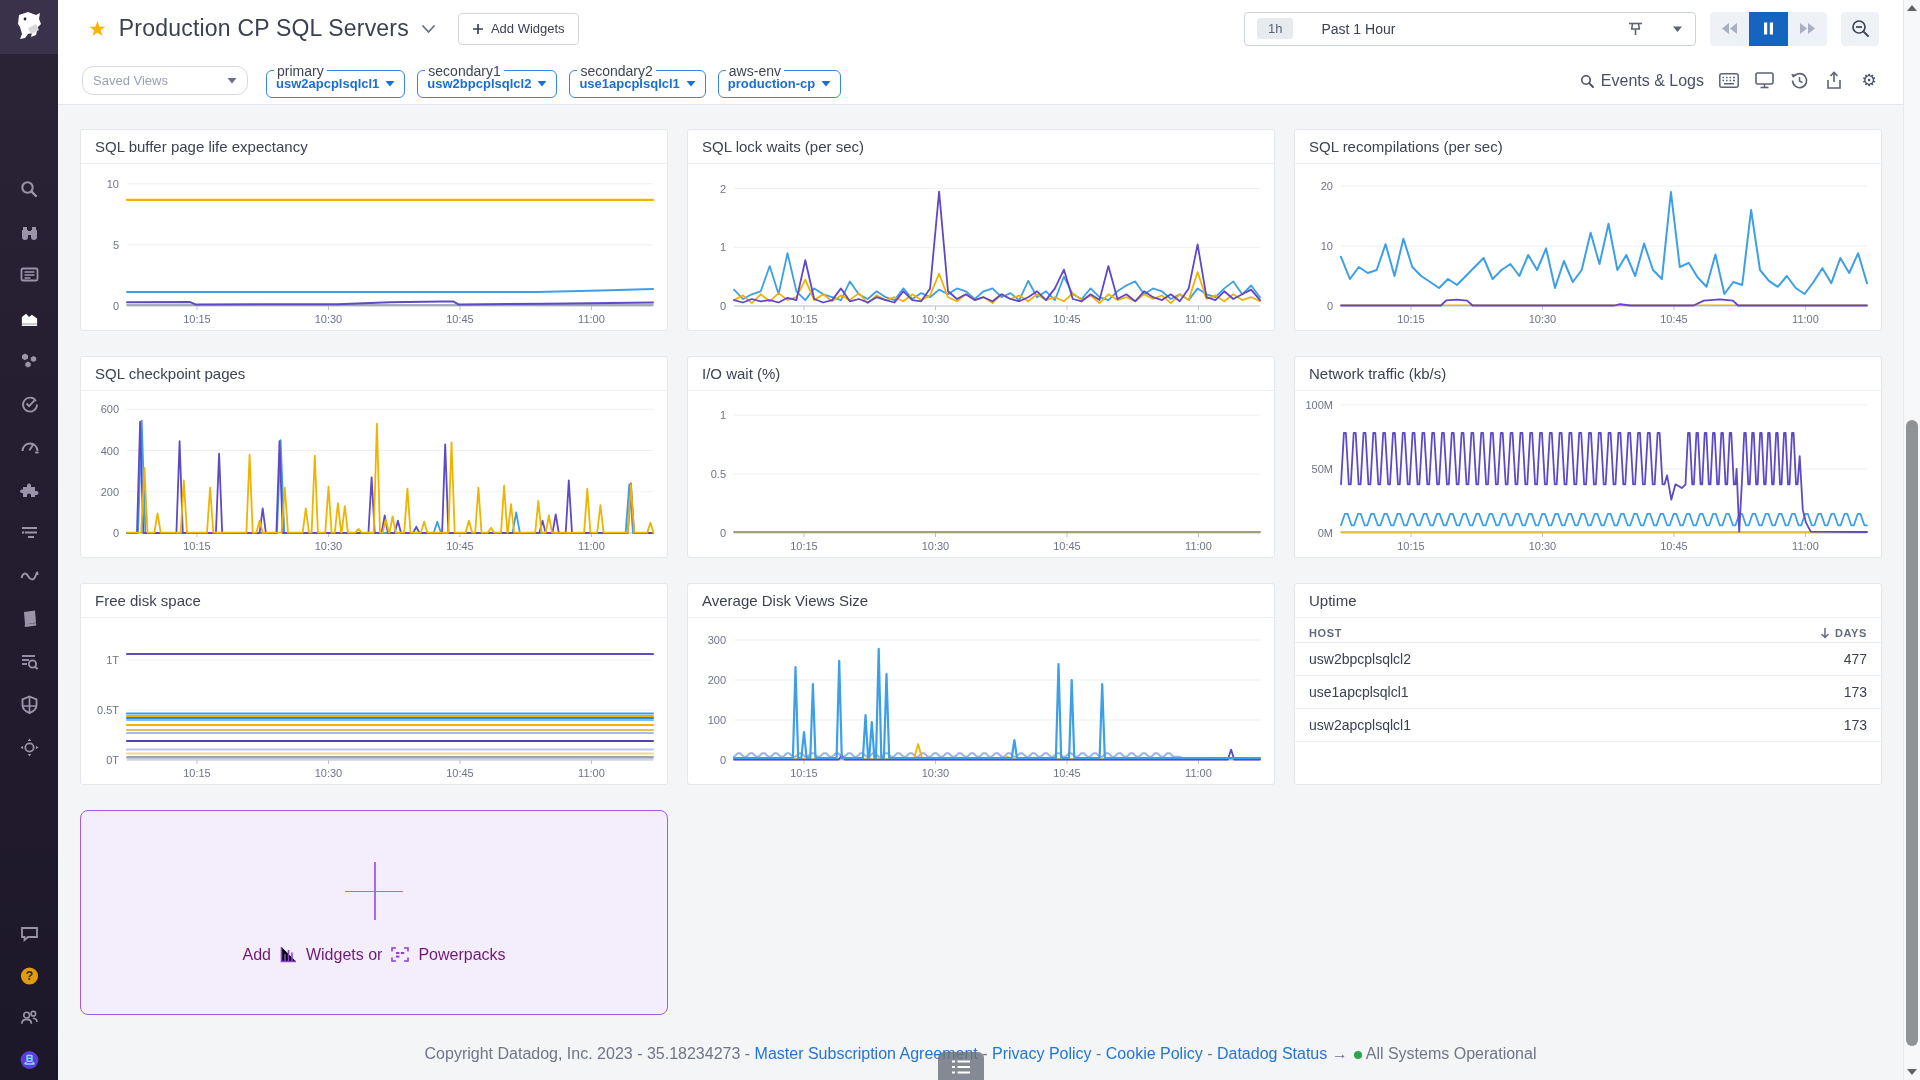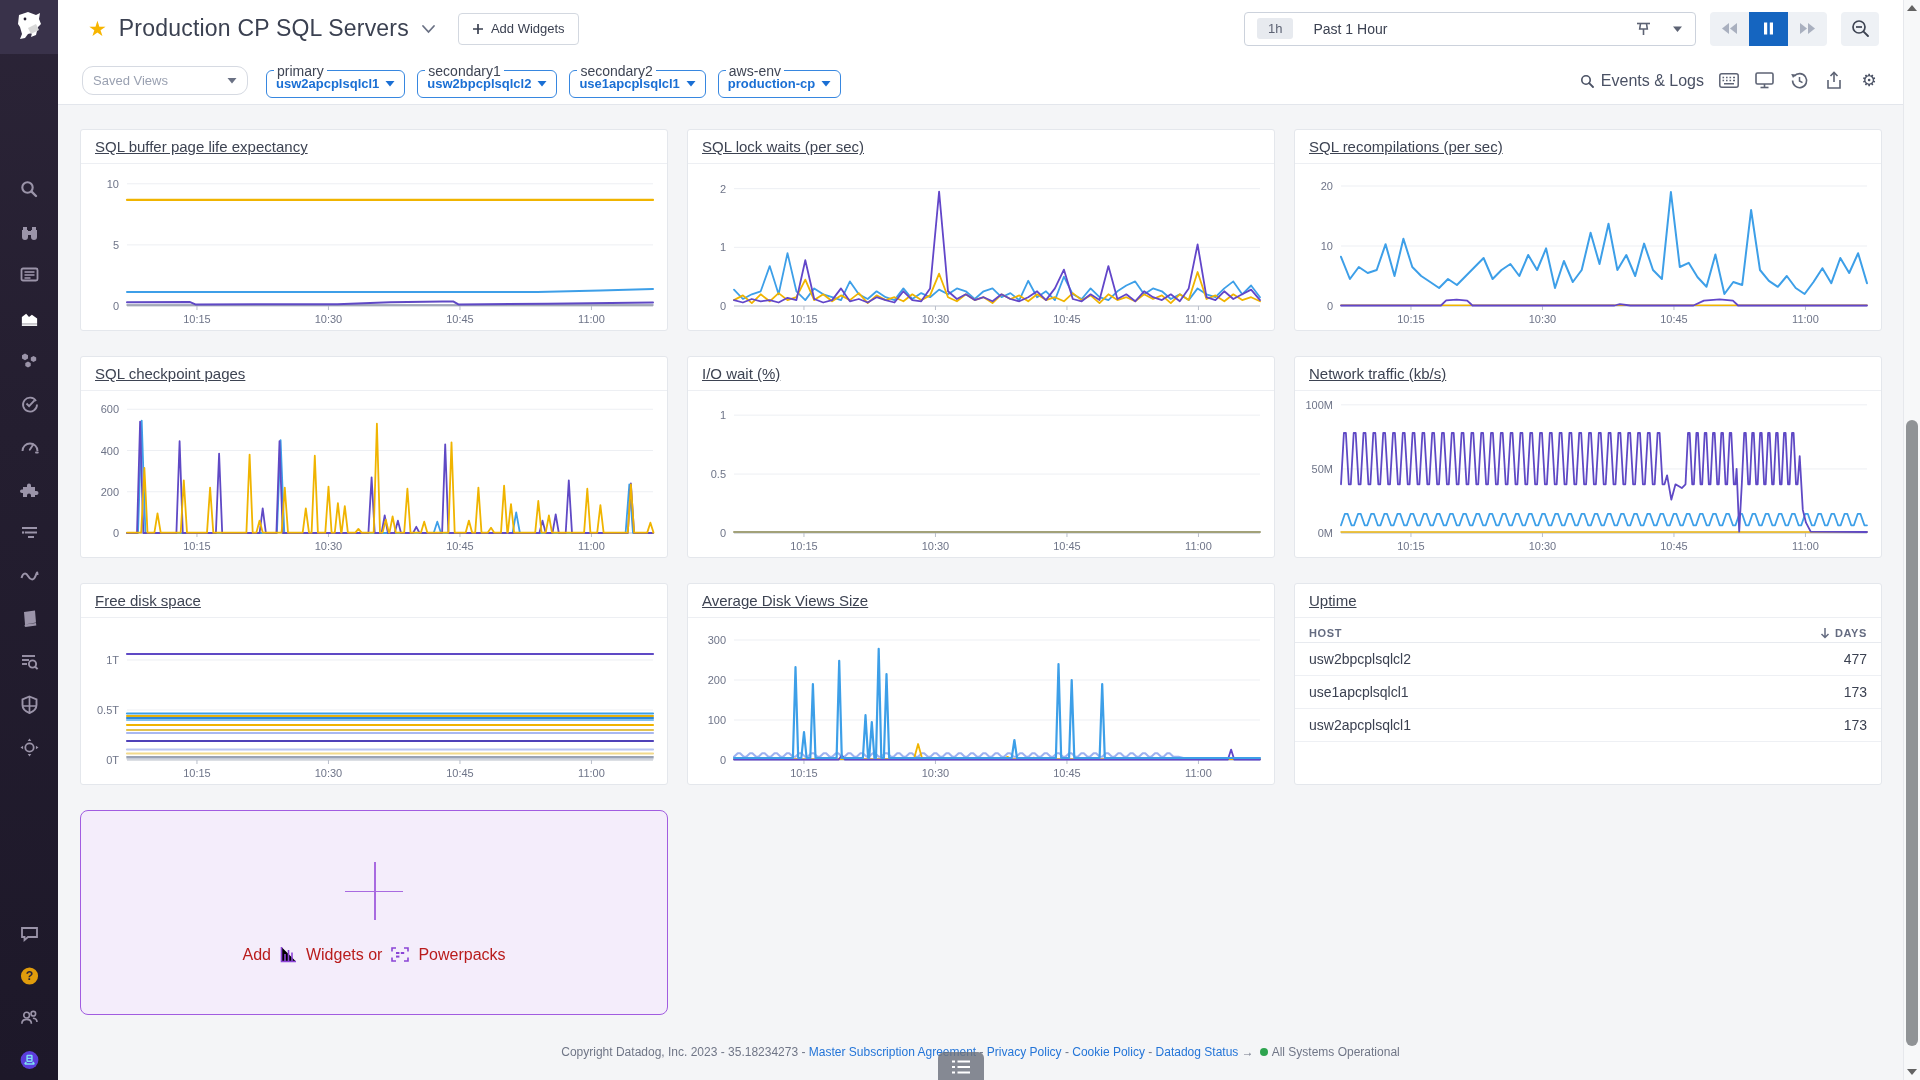--- a/index.html
+++ b/index.html
@@ -18,21 +18,21 @@
   
   .main { margin-left:58px; width:1845px; }
   .topbar { height:57px; background:#fff; display:flex; align-items:center; padding:0 24px 0 30px; }
   .tb-star { font-size:21px; color:#f7b500; margin-right:12px; }
   .tb-title { font-size:23px; color:#3b4151; letter-spacing:0.2px; }
   .tb-chevron { margin-left:12px; }
   .btn-addw { margin-left:22px; height:32px; padding:0 13px; background:#fff; border:1px solid #d3d8e0;
     border-radius:4px; font-size:13px; color:#3b4151; display:flex; align-items:center; gap:7px; cursor:pointer; }
   .tb-right { margin-left:auto; display:flex; align-items:center; gap:14px; }
   .timectl { width:452px; height:34px; border:1px solid #ccd2dc; border-radius:4px; background:#fff;
-    display:flex; align-items:center; padding:0 12px; gap:20px; cursor:pointer; }
+    display:flex; align-items:center; padding:0 12px; gap:28px; cursor:pointer; }
   .time-badge { background:#e7eaef; border-radius:3px; padding:3px 11px; font-size:13px; color:#5d6374; }
   .time-label { font-size:14px; color:#3b4151; }
   .timectl .spacer { flex:1; }
   .playbar { height:34px; background:#eef1f5; border-radius:4px; display:flex; overflow:hidden; }
   .playbar .seg { width:39px; height:34px; display:flex; align-items:center; justify-content:center; cursor:pointer; }
   .playbar .seg.pause { background:#1565c0; }
   .btn-zoomout { width:38px; height:34px; background:#eef1f5; border-radius:4px; display:flex; align-items:center; justify-content:center; cursor:pointer; }
 
   .toolbar { height:48px; background:#fff; border-bottom:1px solid #e3e6ec; display:flex; align-items:center; padding:0 24px 0 24px; }
   .saved-views { width:166px; height:29px; border:1px solid #d6dae2; border-radius:11px; display:flex; align-items:center;
@@ -44,42 +44,42 @@
   .pill-label { position:absolute; top:-8px; left:7px; background:#fff; padding:0 3px; font-size:14px; color:#3f4554; }
   .pill-value { font-size:13px; color:#1a6fd4; font-weight:bold; margin-right:6px; }
   .tbar-right { margin-left:auto; display:flex; align-items:center; gap:15px; }
   .events-logs { display:flex; align-items:center; gap:7px; font-size:16px; color:#4a5164; cursor:pointer; }
   .hicon { width:20px; height:20px; display:flex; align-items:center; justify-content:center; cursor:pointer; color:#5d6374; }
   .gear-glyph { font-size:17px; color:#4a5164; line-height:1; }
 
   
   .grid { display:grid; grid-template-columns:repeat(3,588px); gap:25px 19px; padding:24px 0 0 22px; }
   .card { background:#fff; border:1px solid #e4e7ec; border-radius:3px; height:202px; overflow:hidden; }
-  .card-title { font-size:15px; color:#3d4352; padding:8px 14px 7px; border-bottom:1px solid #edeff3; height:34px;text-decoration:underline; }
+  .card-title { font-size:15px; color:#3d4352; padding:8px 14px 7px; border-bottom:1px solid #edeff3; height:34px; }
   .chart-body { height:166px; position:relative; }
   .chart-body svg { display:block; }
 
   
   .ut-head { display:flex; justify-content:space-between; padding:9px 14px 3px; font-size:11px; font-weight:bold;
     letter-spacing:0.6px; color:#646b80; border-bottom:1px solid #e7eaef; }
   .ut-row { display:flex; justify-content:space-between; padding:8px 14px; font-size:14px; color:#3b4151;
     border-bottom:1px solid #eef0f4; }
   .ut-days-h { display:flex; align-items:center; gap:5px; cursor:pointer; }
 
   
   .placeholder { margin:25px 0 0 22px; width:588px; height:205px; border:1.5px solid #a15ce0; border-radius:8px;
     background:#f4edfb; display:flex; flex-direction:column; align-items:center; justify-content:center; gap:26px; cursor:pointer; }
   .ph-plus { position:relative; width:58px; height:58px; }
   .ph-plus::before, .ph-plus::after { content:""; position:absolute; background:#a86ae0; }
   .ph-plus::before { left:50%; top:0; width:1.6px; height:100%; }
   .ph-plus::after  { top:50%; left:0; height:1.6px; width:100%; }
-  .ph-line { display:flex; align-items:center; gap:9px; font-size:16px; color:#b91c1c; }
+  .ph-line { display:flex; align-items:center; gap:9px; font-size:16px; color:#701a75; }
 
   
-  .footer { margin-top:30px; text-align:center; font-size:12px; color:#707687; position:relative; }
+  .footer { margin-top:30px; text-align:center; font-size:16px; color:#707687; position:relative; }
   .footer a { color:#2475d8; text-decoration:none; cursor:pointer; }
   .status-dot { display:inline-block; width:8px; height:8px; border-radius:50%; background:#2ea44f; margin:0 4px 0 6px; }
   .float-list-btn { position:fixed; left:938px; bottom:-6px; width:46px; height:34px; background:rgba(108,113,124,0.82);
     border-radius:6px; z-index:40; display:flex; align-items:flex-start; justify-content:center; padding-top:7px; cursor:pointer; }
 
   
   .scrollbar { position:fixed; right:0; top:0; width:17px; height:1080px; background:#f7f8f9; border-left:1px solid #e6e8ec; z-index:50; }
   .sb-arrow { position:absolute; left:3px; width:0; height:0; border-left:5px solid transparent; border-right:5px solid transparent; }
   .sb-up { top:5px; border-bottom:6px solid #636363; }
   .sb-down { bottom:5px; border-top:6px solid #636363; }

